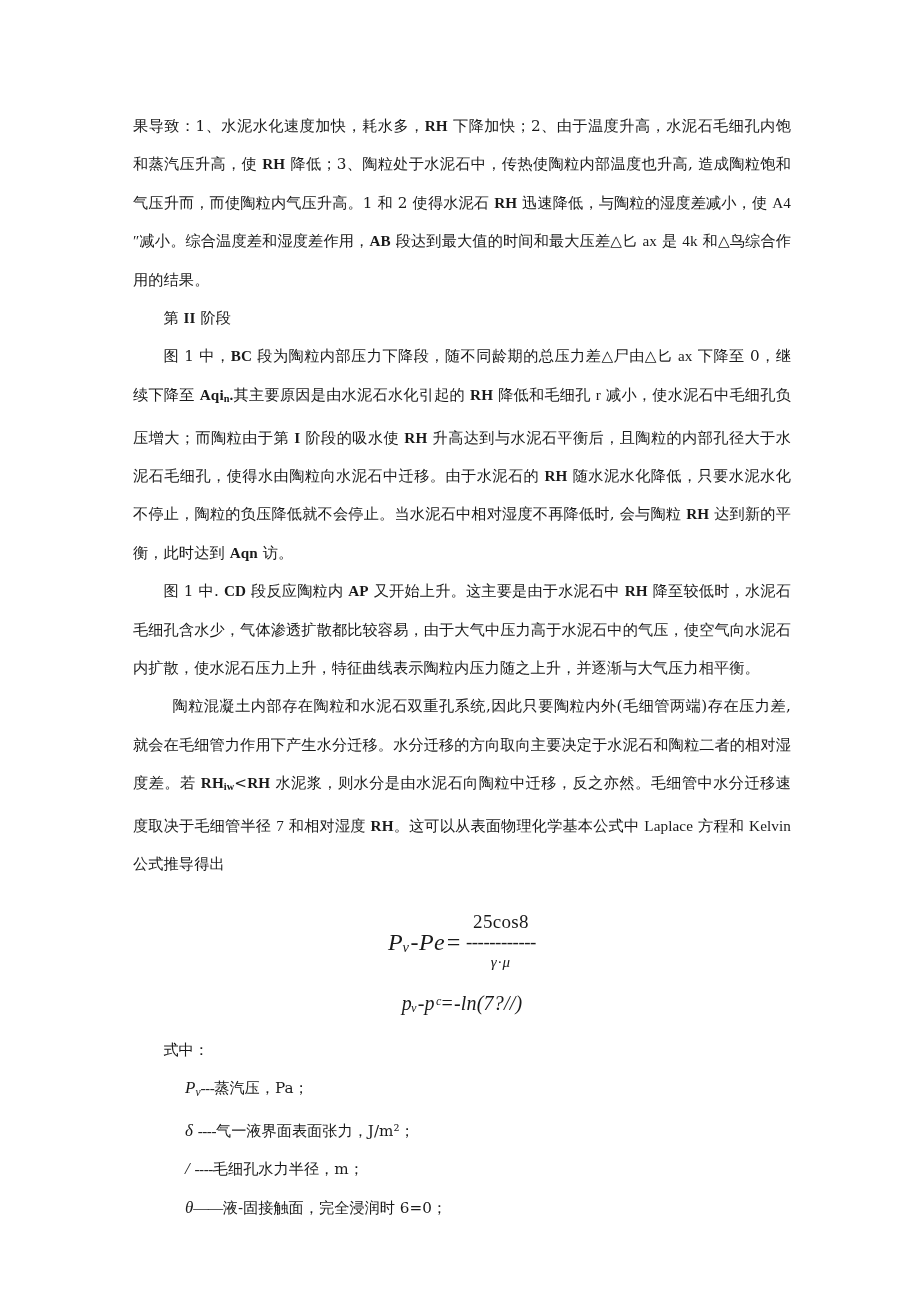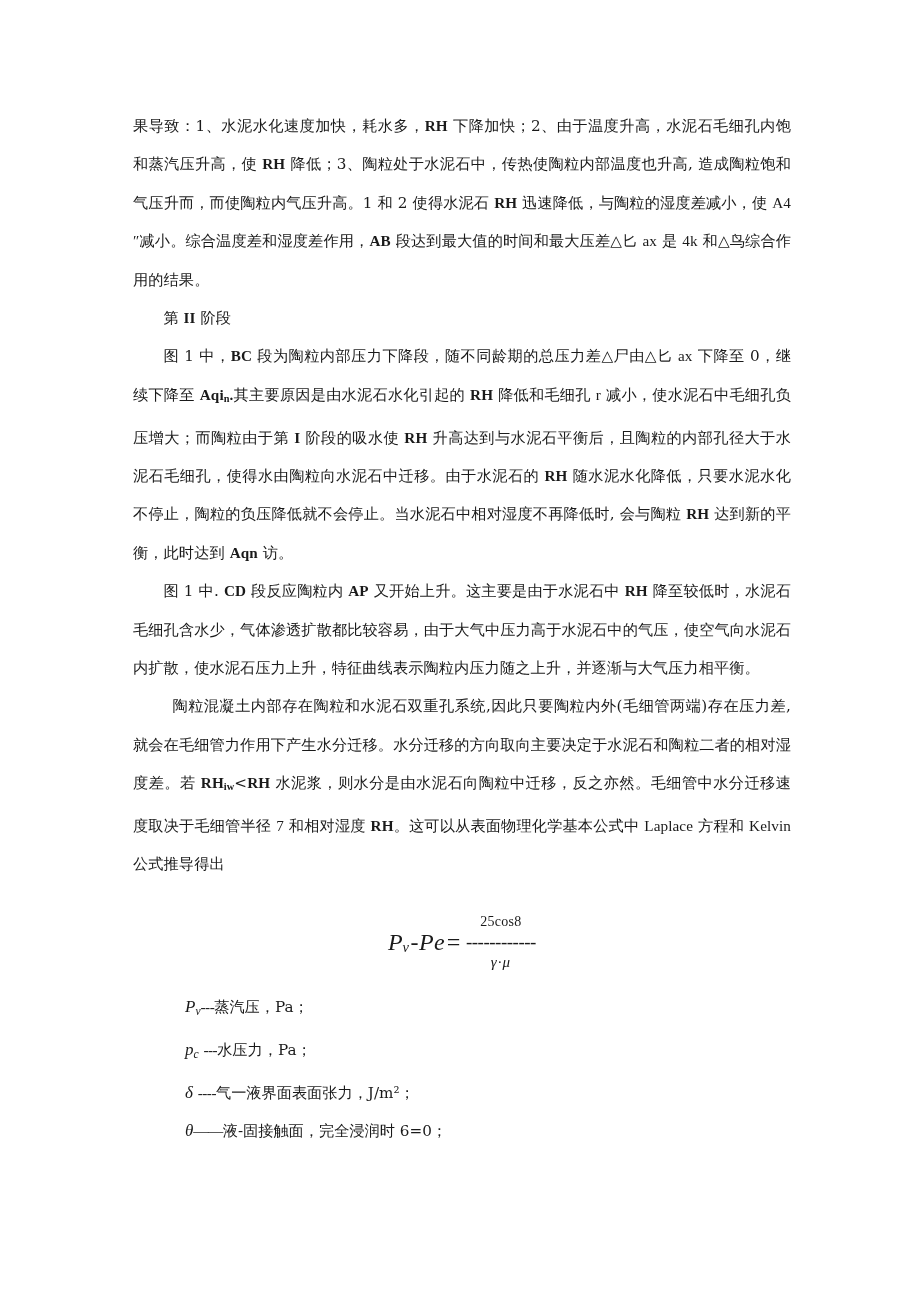--- a/index.html
+++ b/index.html
@@ -69,21 +69,21 @@
     letter-spacing: 0.5px;
   }
   .f1-frac {
     display: inline-block;
     text-align: center;
     margin-left: 4px;
     position: relative;
     top: -1px;
   }
   .f1-num {
-    font-size: 14px;
+    font-size: 19px;
     display: block;
     line-height: 22px;
     letter-spacing: 0.3px;
   }
   .f1-bar {
     display: block;
     font-size: 19px;
     line-height: 18px;
     letter-spacing: -0.5px;
   }
@@ -160,24 +160,26 @@
       <div class="f1-inner">
         <span class="f1-lhs">Pᵥ-Pe=</span>
         <span class="f1-frac">
           <span class="f1-num">25cos8</span>
           <span class="f1-bar">------------</span>
           <span class="f1-den">γ·μ</span>
         </span>
       </div>
     </div>
 
+    <div class="formula-2">pᵥ-pᶜ=-ln(7?//)</div>
 
+    <p class="shizhong">式中：</p>
 
     <ul class="symbols">
       <li><span class="sym">P<sub>v</sub></span><span class="dash">---</span><span>蒸汽压，Pa；</span></li>
-      <li><span class="sym">p<sub>c</sub></span> <span class="dash">---</span><span>水压力，Pa；</span></li>
       <li><span class="sym">δ</span> <span class="dash">----</span><span>气一液界面表面张力，J/m²；</span></li>
+      <li><span class="sym">/</span> <span class="dash">----</span><span>毛细孔水力半径，m；</span></li>
       <li><span class="sym">θ</span><span class="dash">——</span><span>液-固接触面，完全浸润时 6=0；</span></li>
 
     </ul>
 
   </div>
 </div>
 
 </body></html>

